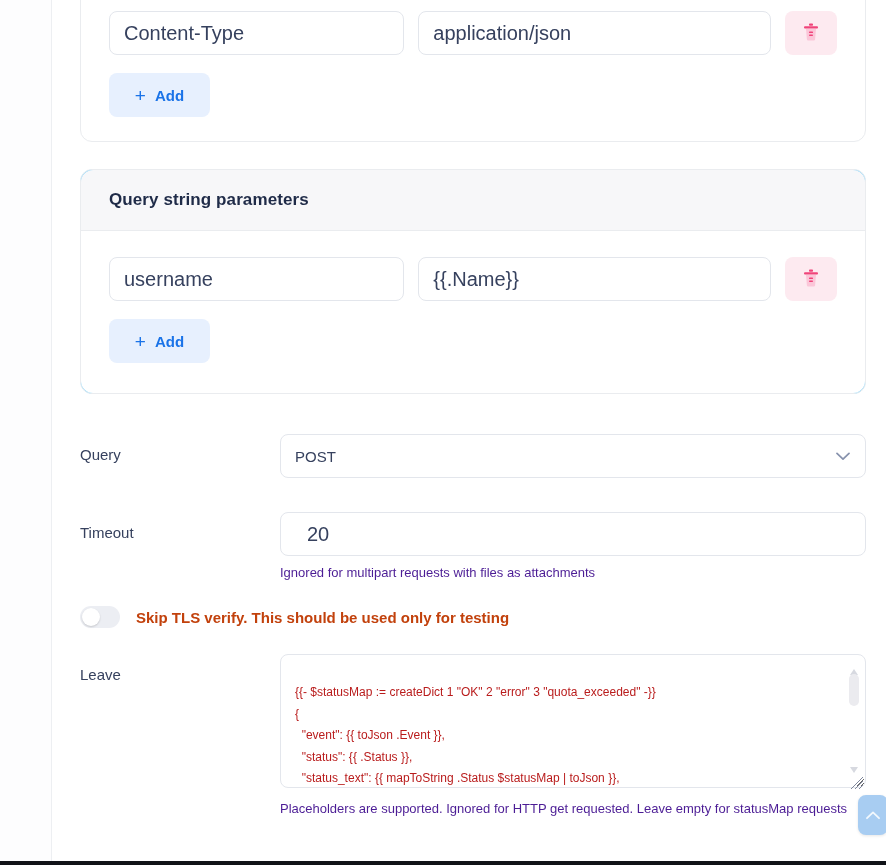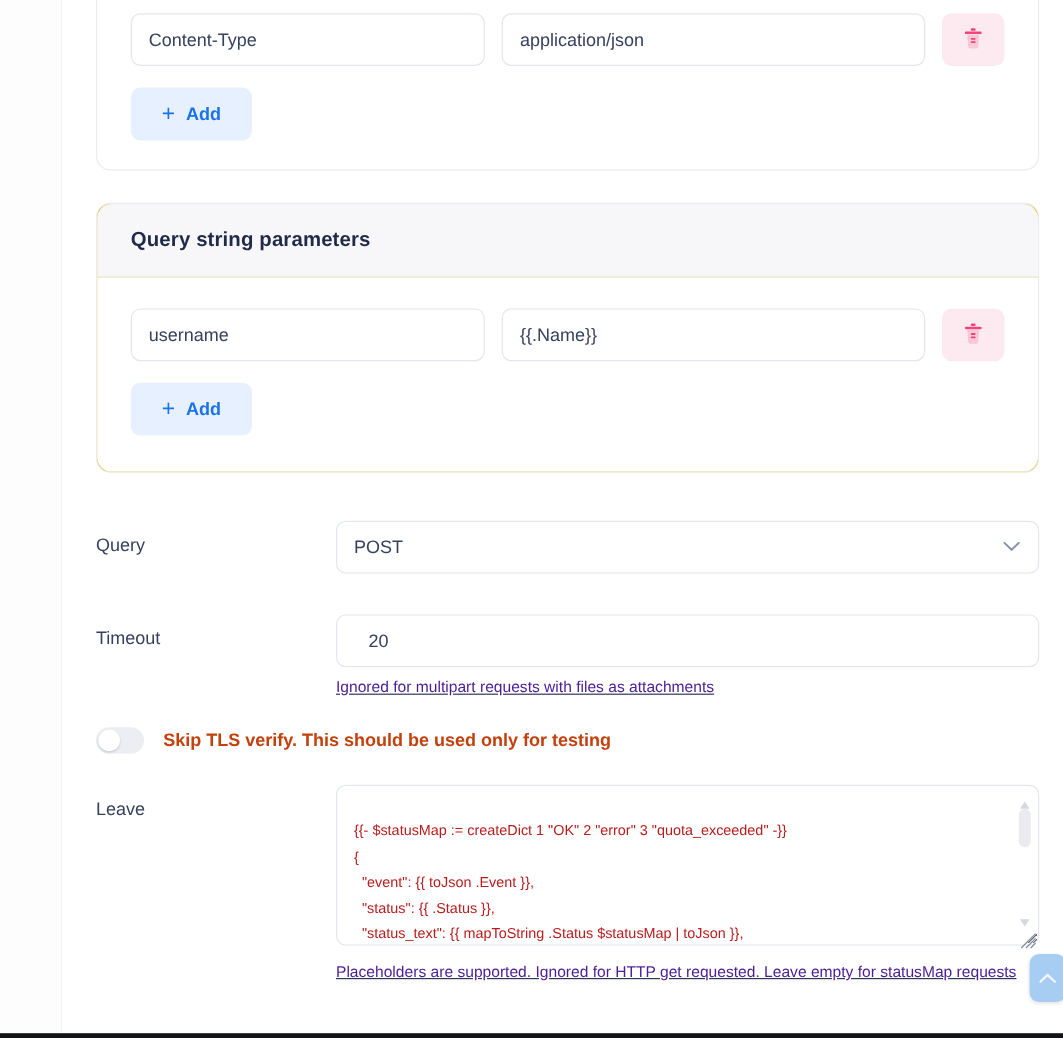--- a/index.html
+++ b/index.html
@@ -19,21 +19,21 @@
     background:#fdfdfe; border-right:1px solid #edeff2;
   }
   .page {
     position:absolute; left:52px; top:0; width:834px; height:865px;
     background:#ffffff; overflow:hidden;
   }
   .content { padding: 0 0 0 0; }
 
   
   .card {
-    background:#eab308;
+    background:#7dd3fc;
     border:1px solid #eaecef;
     border-radius:12px;
     margin: 0 0 0 0;
   }
   .card-header {
     background:#f7f7f9;
     border-bottom:1px solid #eaecef;
     border-radius:12px 12px 0 0;
     padding:20px 28px;
   }
@@ -47,21 +47,21 @@
   .card-top-cut {
     position:absolute; left:28px; top:-120px; width:786px;
     border:1px solid #eaecef; border-radius:12px; background:#fff;
     padding:0;
   }
   .card-top-cut .inner { padding: 130px 28px 24px 28px; }
 
   .kv-row { display:flex; align-items:center; gap:14px; }
   .inp {
     height:44px; border:1px solid #e3e6ec; border-radius:8px;
-    background:#fff; color:#36415e; font-size:15px;
+    background:#fff; color:#36415e; font-size:20px;
     font-family:"Liberation Sans", sans-serif;
     padding:0 14px; outline:none;
   }
   .inp::placeholder { color:#9aa3b8; }
   .kv-key { width:297px; }
   .kv-val { width:355px; }
 
   .btn-del {
     width:52px; height:44px; border:none; border-radius:8px;
     background:#fdeaf0; display:flex; align-items:center; justify-content:center;
@@ -75,21 +75,21 @@
     cursor:pointer; font-family:"Liberation Sans", sans-serif;
   }
   .btn-add .plus { font-size:19px; font-weight:normal; line-height:1; }
 
   
   .form-row { display:flex; align-items:flex-start; }
   .form-label {
     width:200px; padding-top:12px; font-size:15px; color:#36415e;
     flex:0 0 200px;
   }
-  .form-field { flex:1 1 auto; max-width:586px;text-decoration:underline; }
+  .form-field { flex:1 1 auto; max-width:586px; }
   .select-wrap { position:relative; }
   select.sel {
     -webkit-appearance:none; appearance:none;
     width:100%; height:44px;
     border:1px solid #e3e6ec; border-radius:8px; background:#fff;
     color:#36415e; font-size:15px; padding:0 40px 0 14px;
     font-family:"Liberation Sans", sans-serif; outline:none; cursor:pointer;
   }
   .chev {
     position:absolute; right:16px; top:50%; transform:translateY(-50%);

